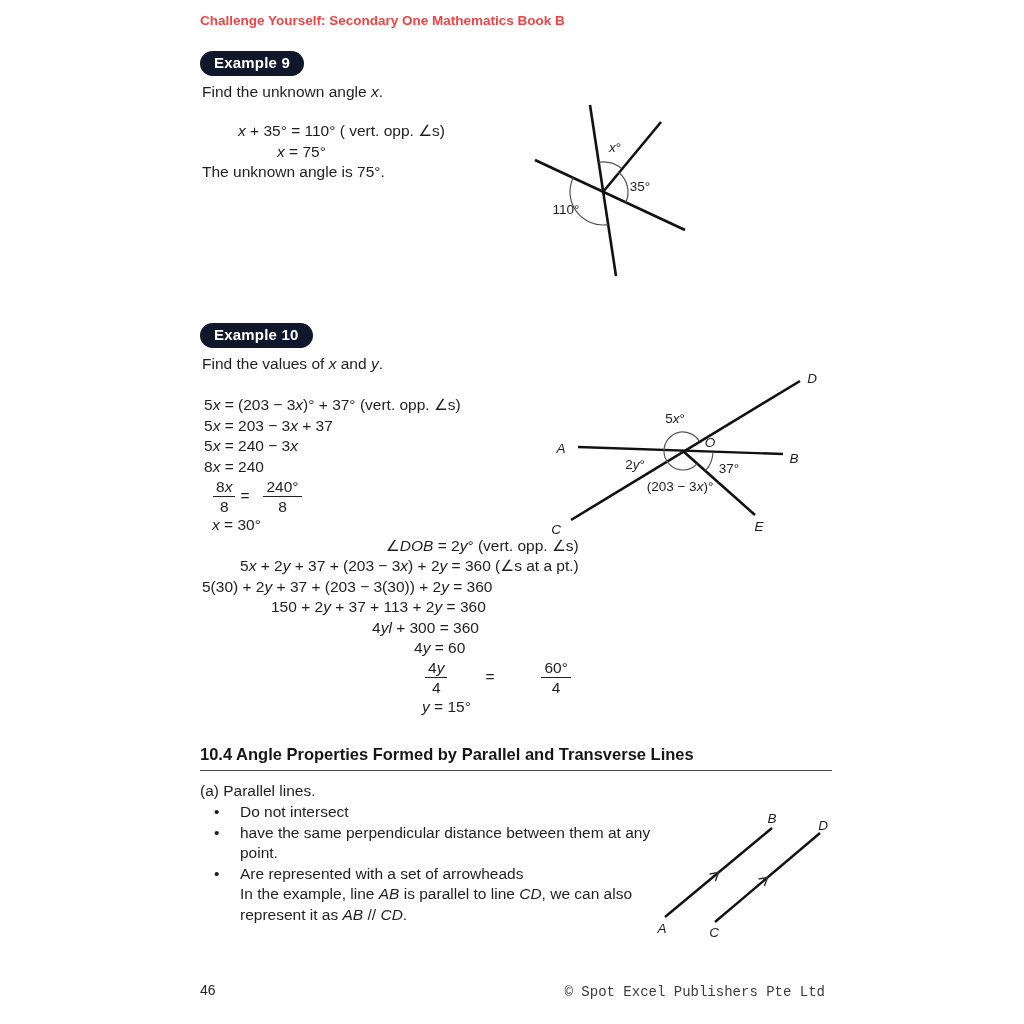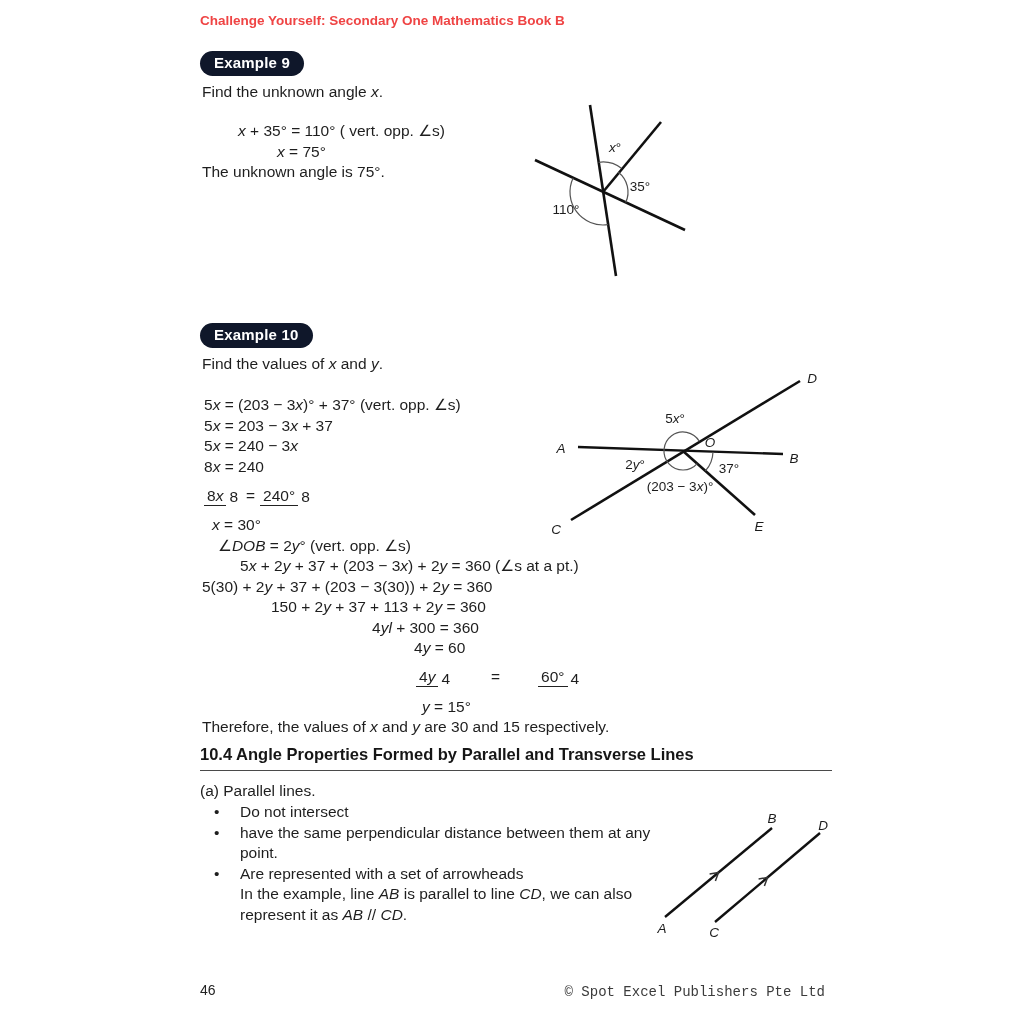--- a/index.html
+++ b/index.html
@@ -11,21 +11,21 @@
   .book-header{left:200px;top:13px;font-size:13.5px;font-weight:bold;color:#ef4444;}
   .badge{
     display:inline-block;background:#0f172a;color:#ffffff;font-weight:bold;
     font-size:15px;padding:3px 14px 5px 14px;border-radius:15px;letter-spacing:0.2px;
   }
   .prompt{font-size:15.5px;}
   .eqblock{font-size:15.5px;line-height:20.5px;}
   .eqline{white-space:nowrap;}
   .it{font-style:italic;}
   .frac-row{display:flex;align-items:center;height:38px;white-space:nowrap;}
-  .frac{display:inline-flex;flex-direction:row;align-items:center;line-height:17px;}
+  .frac{display:inline-flex;flex-direction:column;align-items:center;line-height:17px;margin-left:9px;}
   .frac .num{border-bottom:1.4px solid #222;padding:0 3px 1px 3px;}
   .frac .den{padding:1px 3px 0 3px;}
   .eqsign{margin:0 5px;}
   .sentence{font-size:15.5px;}
   .section-heading{
     left:200px;top:745px;width:632px;font-size:16.5px;font-weight:bold;color:#161616;
     border-bottom:1.6px solid #4a4a4a;padding-bottom:6px;
   }
   .bullet-row{display:flex;margin-bottom:0px;line-height:20.5px;}
   .bullet-dot{width:26px;padding-left:14px;flex:none;}
@@ -92,39 +92,38 @@
         <span class="num"><span>8</span><span class="it">x</span></span>
         <span class="den"><span>8</span></span>
       </span>
       <span class="eqsign">=</span>
       <span class="frac">
         <span class="num"><span>240°</span></span>
         <span class="den"><span>8</span></span>
       </span>
     </div>
     <div class="eqline" style="margin-left:10px;"><span class="it">x</span><span> = 30°</span></div>
-    <div class="eqline" style="margin-left:16px;"><span>∠</span><span class="it">DOB</span><span> = 2</span><span class="it">y</span><span>° (vert. opp. ∠s)</span></div>
+    <div class="eqline" style="margin-left:4px;text-align:right;"><span>∠</span><span class="it">DOB</span><span> = 2</span><span class="it">y</span><span>° (vert. opp. ∠s)</span></div>
     <div class="eqline" style="margin-left:38px;"><span>5</span><span class="it">x</span><span> + 2</span><span class="it">y</span><span> + 37 + (203 − 3</span><span class="it">x</span><span>) + 2</span><span class="it">y</span><span> = 360 (∠s at a pt.)</span></div>
     <div class="eqline" style="margin-left:0;"><span>5(30) + 2</span><span class="it">y</span><span> + 37 + (203 − 3(30)) + 2</span><span class="it">y</span><span> = 360</span></div>
     <div class="eqline" style="margin-left:69px;"><span>150 + 2</span><span class="it">y</span><span> + 37 + 113 + 2</span><span class="it">y</span><span> = 360</span></div>
     <div class="eqline" style="margin-left:170px;"><span>4</span><span class="it">yl</span><span> + 300 = 360</span></div>
     <div class="eqline" style="margin-left:212px;"><span>4</span><span class="it">y</span><span> = 60</span></div>
     <div class="frac-row" style="margin-left:214px;gap:33px;">
       <span class="frac">
         <span class="num"><span>4</span><span class="it">y</span></span>
         <span class="den"><span>4</span></span>
       </span>
       <span class="eqsign">=</span>
       <span class="frac">
         <span class="num"><span>60°</span></span>
         <span class="den"><span>4</span></span>
       </span>
     </div>
     <div class="eqline" style="margin-left:220px;"><span class="it">y</span><span> = 15°</span></div>
-    <div class="eqline sentence" style="margin-left:0;"><span>Therefore, the values of </span><span class="it">x</span><span> and </span><span class="it">y</span><span> are 30 and 15 respectively.</span></div>
   </div>
 
   <div class="diagram" style="left:545px;top:362px;width:305px;height:185px;">
     <svg width="305" height="185" viewBox="0 0 305 185">
       <line x1="33" y1="85" x2="238" y2="92" stroke="#111" stroke-width="2.4"></line>
       <line x1="26" y1="158" x2="255" y2="19" stroke="#111" stroke-width="2.6"></line>
       <line x1="138" y1="89" x2="210" y2="153" stroke="#111" stroke-width="2.6"></line>
       <path d="M 154.3 79.3 A 19 19 0 1 0 152.2 101.6" fill="none" stroke="#555" stroke-width="1.2"></path>
       <path d="M 168 89.9 A 30 30 0 0 1 160.4 108.9" fill="none" stroke="#555" stroke-width="1.2"></path>
     </svg>

